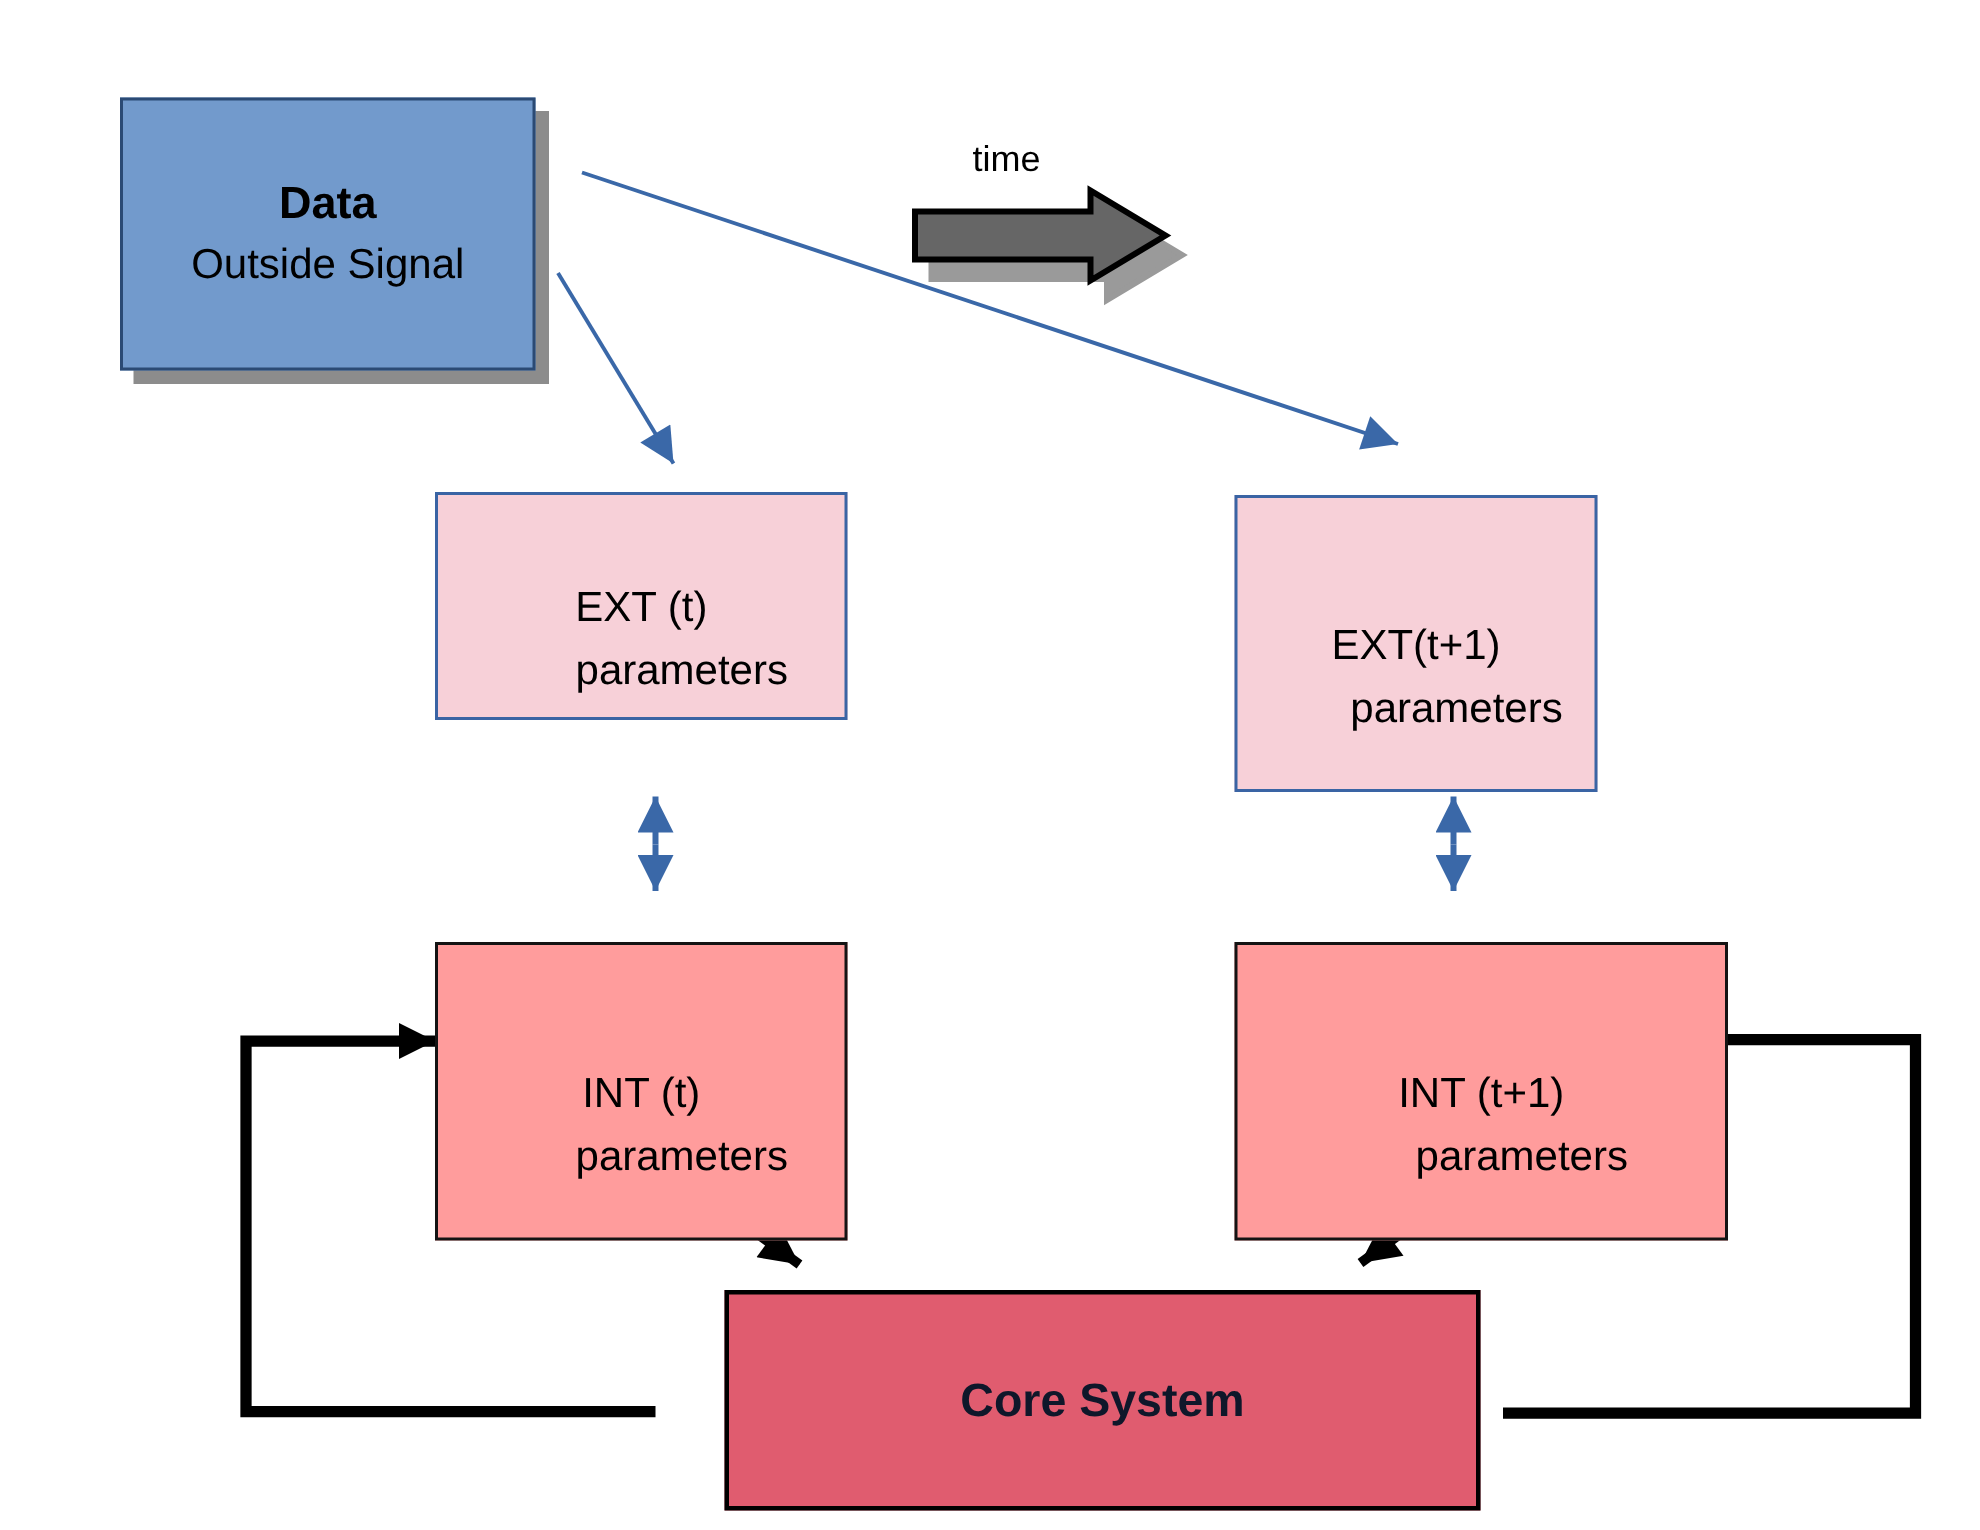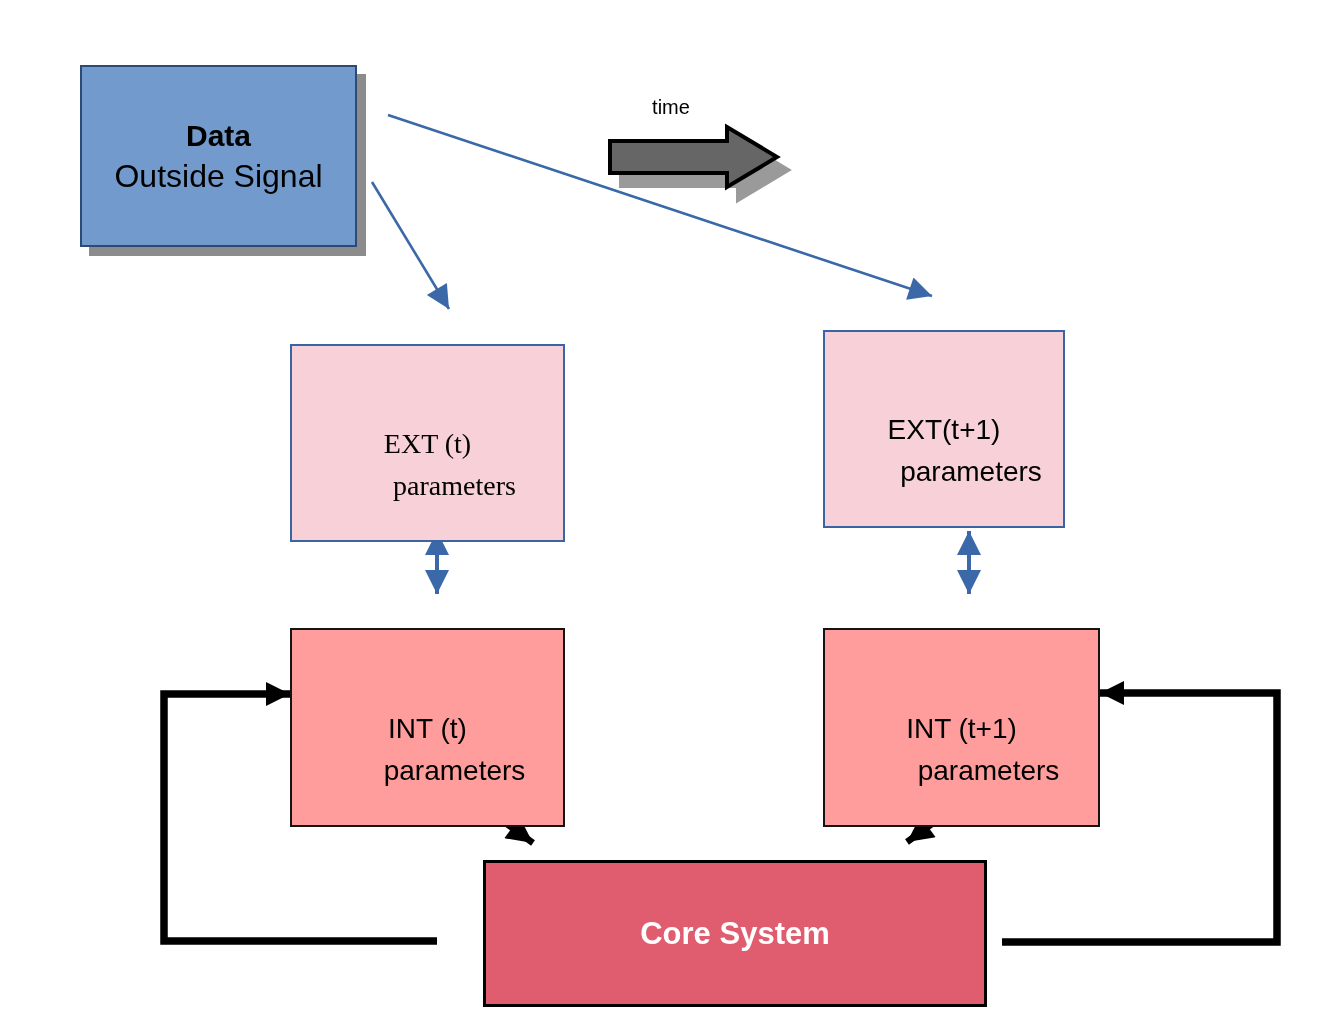--- a/index.html
+++ b/index.html
@@ -17,40 +17,40 @@
   #stage{position:absolute;inset:0;width:1320px;height:1020px;}
   svg.connectors{position:absolute;left:0;top:0;width:1320px;height:1020px;}
   .box{position:absolute;box-sizing:border-box;display:flex;align-items:center;justify-content:center;}
   .data-box{
     background:var(--data-box-fill,#729ACC);
     border:2px solid var(--data-box-border,#2B4A74);
     box-shadow:9px 9px 0 0 var(--shadow-gray,#8C8C8C);
   }
   .data-box .stack{display:flex;flex-direction:column;align-items:center;line-height:40px;}
   .data-title{font-size:30px;font-weight:bold;}
-  .data-subtitle{font-size:32px;}
+  .data-subtitle{font-size:28px;}
   .ext-box{
     background:var(--ext-fill,#F7D0D8);
     border:2px solid var(--ext-border,#3A64A4);
   }
   .int-box{
     background:var(--int-fill,#FF9C9C);
     border:2px solid var(--int-border,#141414);
     margin-top:32px;
   }
   .param-label{display:flex;flex-direction:column;align-items:center;
     font-size:28px;line-height:42px;transform:translateY(22px);}
   .param-label .indent{transform:translateX(27px);}
   .core-box{
     background:var(--core-fill,#E05C6F);
     border:3px solid var(--core-border,#000000);
   }
-  .core-label{font-size:31px;font-weight:bold;color:#ffffff;}
+  .core-label{font-size:31px;font-weight:bold;color:#0f172a;}
   .time-label{position:absolute;left:606px;top:92px;width:130px;text-align:center;
-    font-size:20px;line-height:30px;}
+    font-size:24px;line-height:30px;}
   .stroke-blue{stroke:var(--arrow-blue,#3A68A8);fill:none;}
   .stroke-black{stroke:var(--arrow-black,#000000);fill:none;}
   .fill-blue{fill:var(--arrow-blue,#3A68A8);}
   .fill-black{fill:var(--arrow-black,#000000);}
   .time-arrow-body{fill:var(--time-arrow-fill,#666666);
     stroke:var(--time-arrow-border,#000000);stroke-width:4;stroke-linejoin:miter;}
   .time-arrow-shadow{fill:#9a9a9a;stroke:#9a9a9a;stroke-width:4;}
 </style>
 </head>
 <body>
@@ -98,42 +98,42 @@
 
   <div class="time-label">time</div>
 
   <div class="box data-box" style="left:80px;top:65px;width:277px;height:182px;">
     <div class="stack">
       <span class="data-title">Data</span>
       <span class="data-subtitle">Outside Signal</span>
     </div>
   </div>
 
-  <div class="box ext-box" style="left:290px;top:344px;width:275px;height:198px;font-family:Liberation Serif, serif;">
+  <div class="box ext-box" style="left:290px;top:328px;width:275px;height:152px;">
     <div class="param-label">
       <span>EXT (t)</span>
       <span class="indent">parameters</span>
     </div>
   </div>
 
   <div class="box ext-box" style="left:823px;top:330px;width:242px;height:198px;">
     <div class="param-label">
       <span>EXT(t+1)</span>
       <span class="indent">parameters</span>
     </div>
   </div>
 
   <div class="box int-box" style="left:290px;top:596px;width:275px;height:199px;">
     <div class="param-label">
       <span>INT (t)</span>
       <span class="indent">parameters</span>
     </div>
   </div>
 
-  <div class="box int-box" style="left:823px;top:596px;width:277px;height:199px;">
+  <div class="box int-box" style="left:823px;top:596px;width:329px;height:199px;">
     <div class="param-label">
       <span>INT (t+1)</span>
       <span class="indent">parameters</span>
     </div>
   </div>
 
   <div class="box core-box" style="left:483px;top:860px;width:504px;height:147px;">
     <span class="core-label">Core System</span>
   </div>
 

